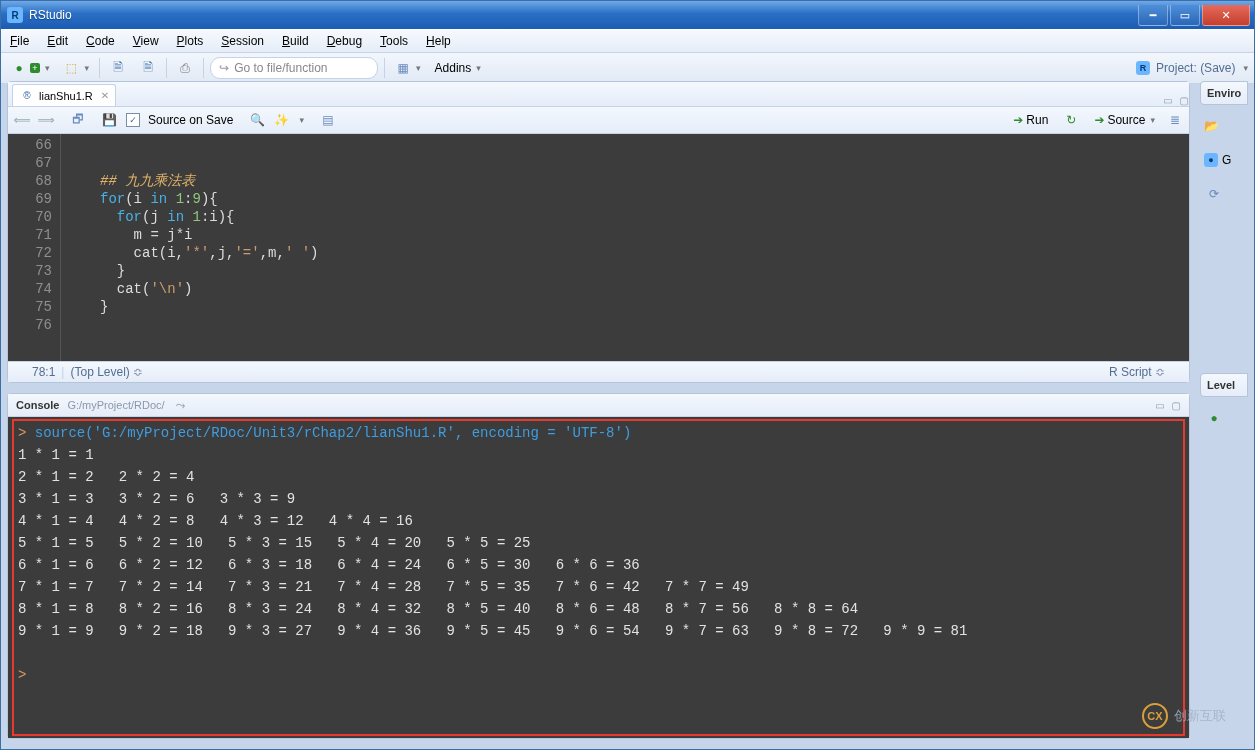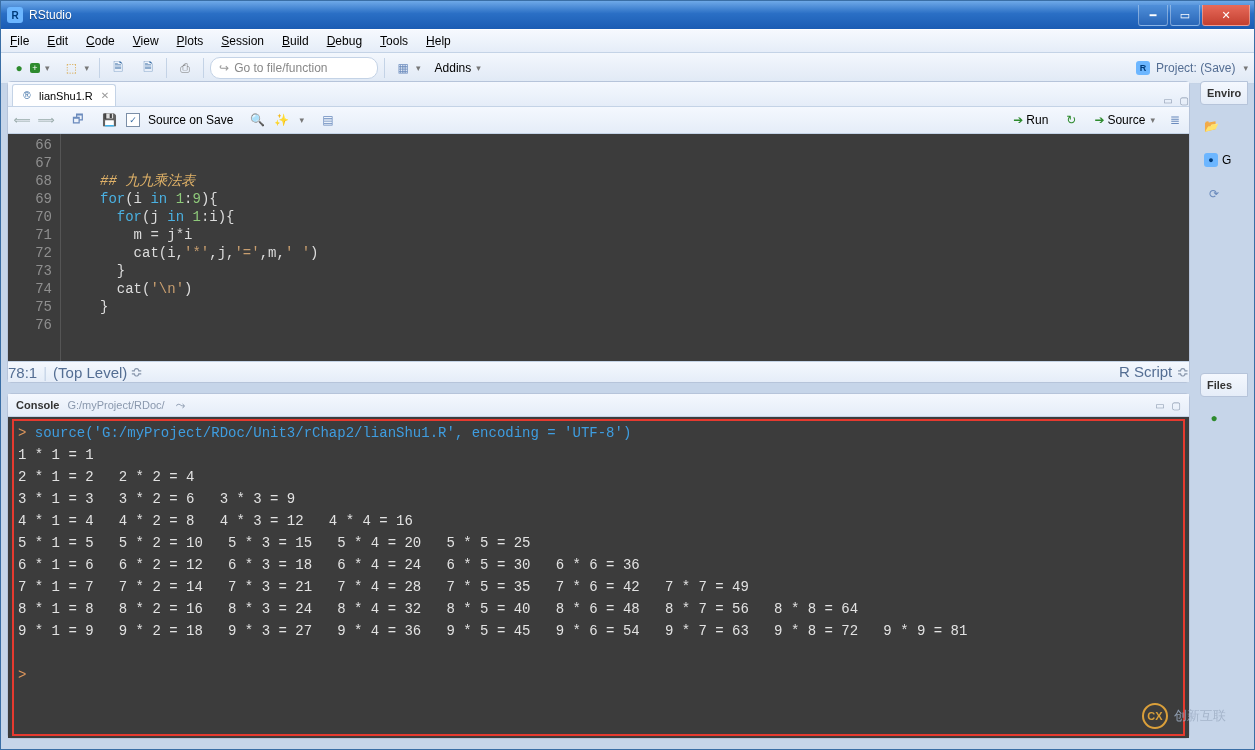--- a/index.html
+++ b/index.html
@@ -38,21 +38,21 @@
   .chk{width:12px;height:12px;border:1px solid #7b8ea7;background:#fff;display:inline-flex;align-items:center;justify-content:center;font-size:9px;color:#3a6ea5;}
   .run-btn,.src-btn{display:flex;align-items:center;gap:3px;padding:1px 5px;border:1px solid transparent;border-radius:3px;}
   .editor{flex:1;background:#3c3c3c;color:#ddd;font-family:Consolas,"Courier New",monospace;font-size:14px;line-height:18px;overflow:hidden;display:flex;}
   .gutter{width:44px;background:#3c3c3c;color:#8f8f8f;text-align:right;padding:2px 8px 2px 0;border-right:1px solid #555;}
   .code{padding:2px 8px;white-space:pre;margin-left:31px;}
   .kw{color:#4ab1e2;}
   .com{color:#e0b268;font-style:italic;}
   .num{color:#8ec97a;}
   .str{color:#c89e6f;}
   .op{color:#d6d6d6;}
-  .ed-status{height:20px;background:linear-gradient(to bottom,#f4f8fe,#e5edf8);display:flex;align-items:center;border-top:1px solid #c4d3e6;padding:0 0;font-size:15px;color:#546e93;}
+  .ed-status{height:20px;background:linear-gradient(to bottom,#f4f8fe,#e5edf8);display:flex;align-items:center;border-top:1px solid #c4d3e6;padding:0 24px;font-size:12px;color:#546e93;}
   .ed-status .right{margin-left:auto;}
   
   .console-head{height:22px;background:linear-gradient(to bottom,#f4f8fe,#e5edf8);display:flex;align-items:center;border-bottom:1px solid #c4d3e6;padding:0 8px;gap:8px;font-size:11px;}
   .console-head b{color:#333;font-weight:600;}
   .console-head .path{color:#8a98ad;}
   .console-body{flex:1;background:#3c3c3c;color:#e2e2e2;overflow:auto;position:relative;}
   .console-inner{position:absolute;top:2px;left:4px;right:4px;bottom:2px;border:2px solid #e63a2f;padding:1px 4px;font-family:Consolas,"Courier New",monospace;font-size:14px;line-height:22px;white-space:pre;box-sizing:border-box;}
   .src-line{color:#3e9de0;}
   .prompt{color:#de965c;}
   
@@ -233,21 +233,21 @@
       </div>
       <div style="height:26px;display:flex;align-items:center;gap:4px;padding-left:4px">
         <span class="ico" style="width:14px;height:14px;background:#6cb6ff;border-radius:3px;font-size:9px;color:#003b7a;font-weight:bold">●</span>
         <span>G</span>
       </div>
       <div style="height:26px;display:flex;align-items:center;padding-left:6px">
         <span class="ico" style="color:#6b8bbd">⟳</span>
       </div>
       <div style="flex:1"></div>
       <div class="stub">
-          <b>Files</b>
+          <b>Level</b>
         </div>
       <div style="height:26px;display:flex;align-items:center;padding-left:6px">
         <span class="ico" style="color:#2e8b2e">●</span>
       </div>
       <div style="flex:2"></div>
     </div>
   </div>
 
   <div class="watermark">
     <div class="logo">CX</div>

